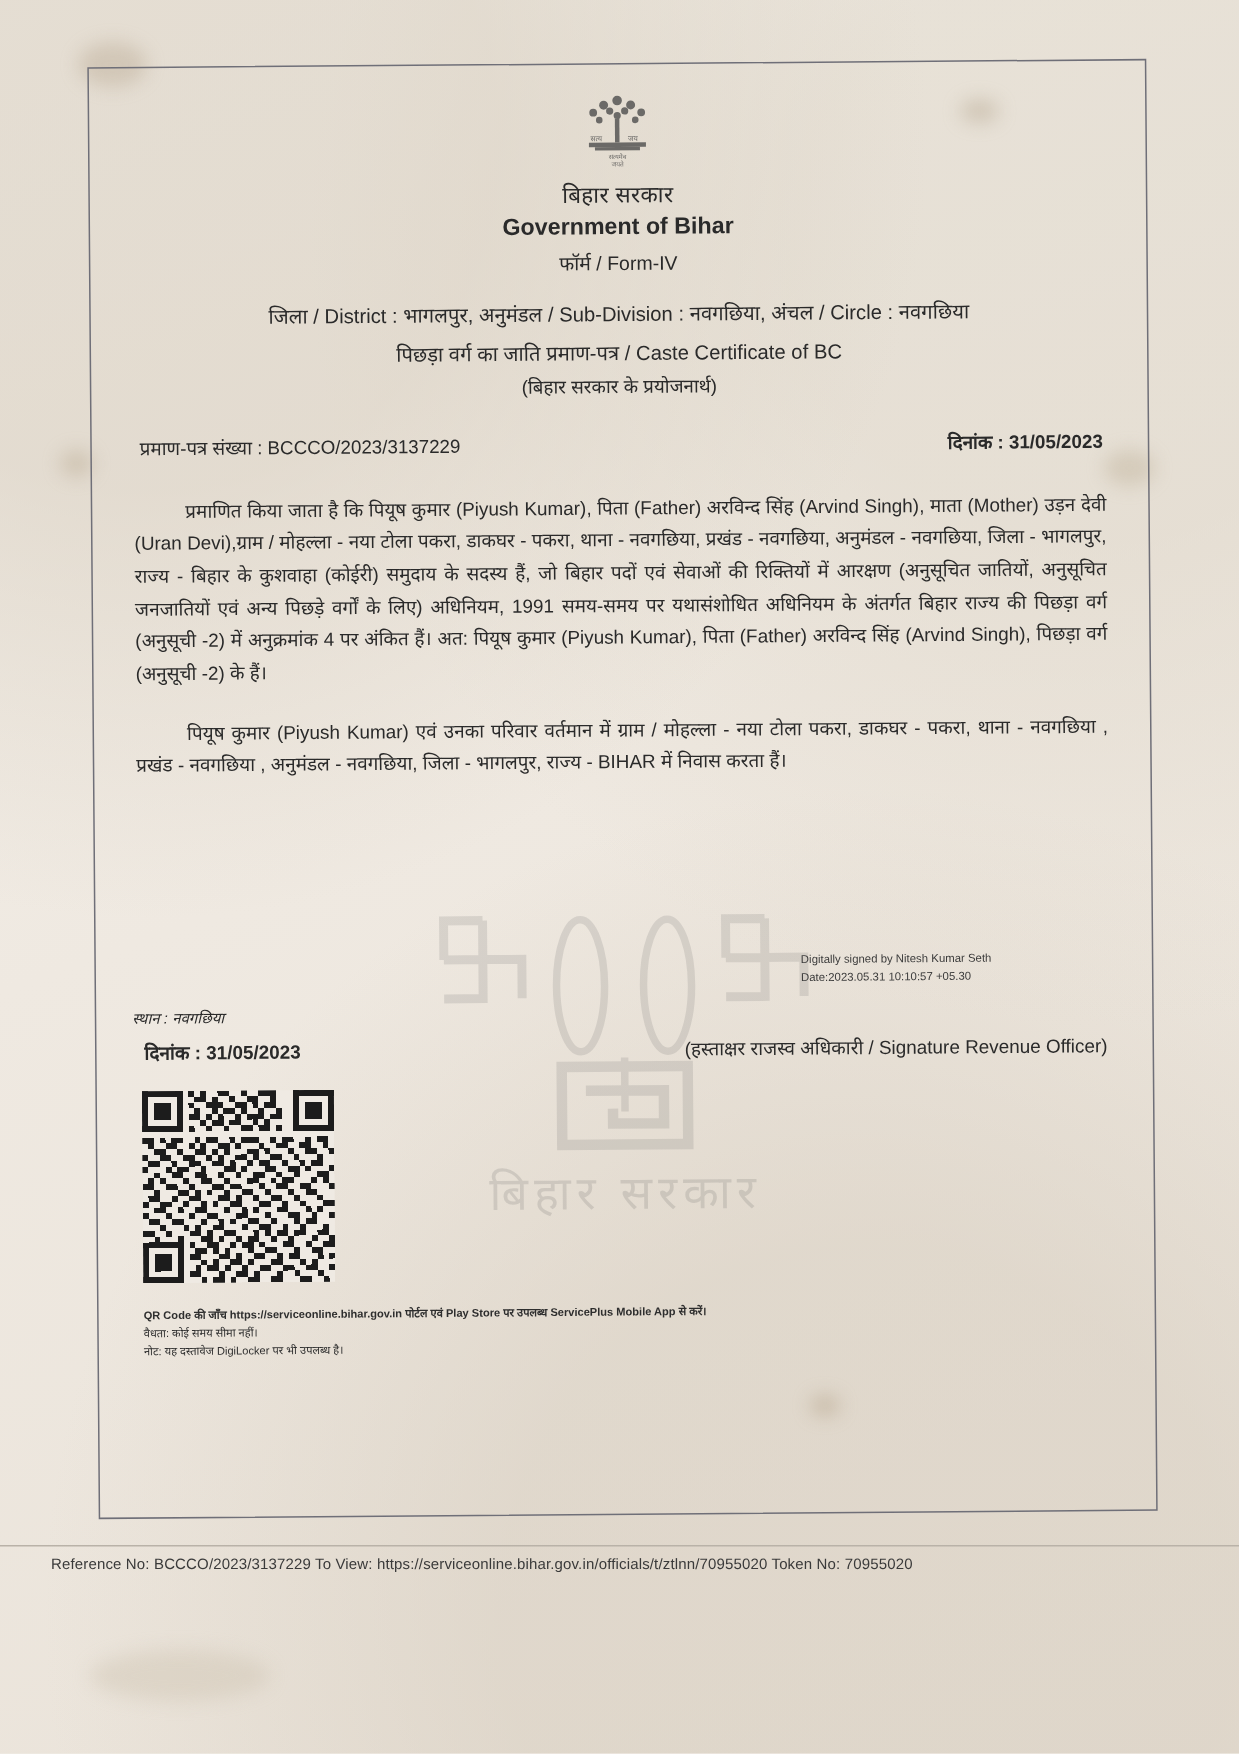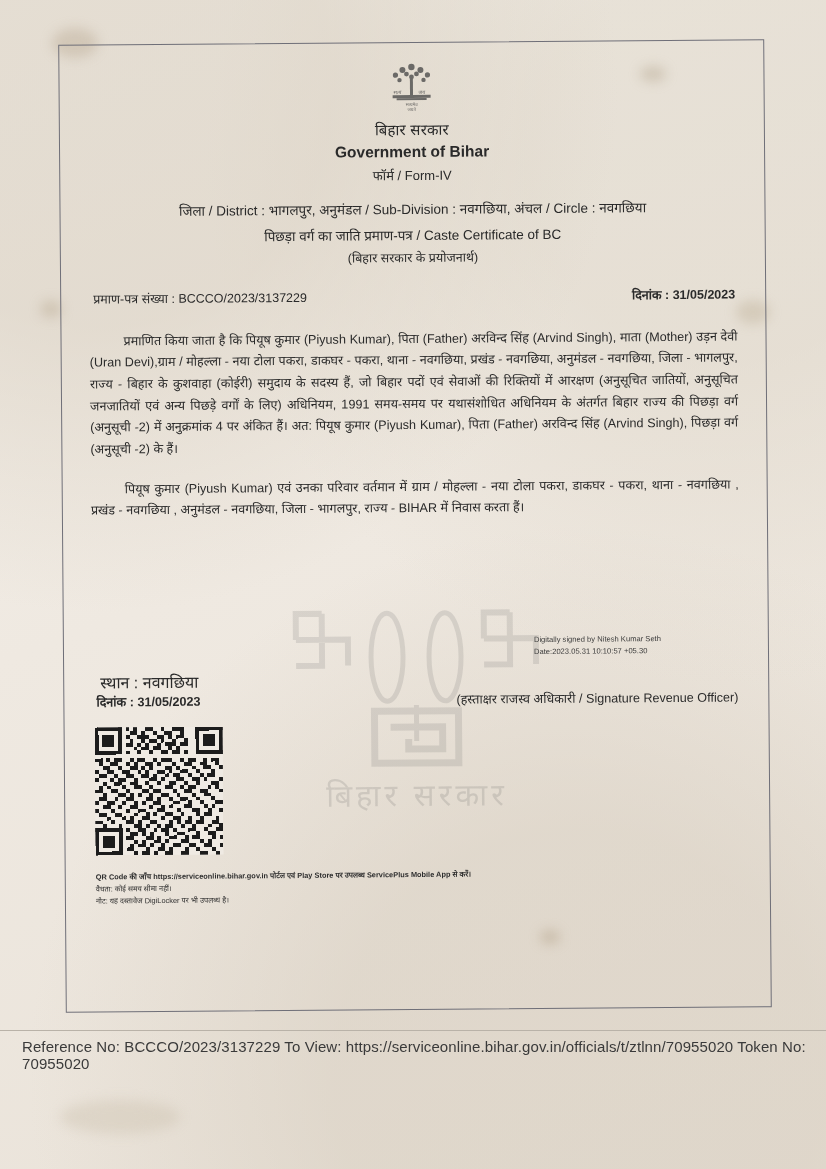--- a/index.html
+++ b/index.html
@@ -59,37 +59,37 @@
     display:flex;flex-direction:column;align-items:center;justify-content:center;
     opacity:.17;pointer-events:none;
   }
   .wm-text{font-size:31px;letter-spacing:4px;color:#5b5b5b;margin-top:-6px;}
 
   .sig-note{
     position:absolute;right:34px;top:578px;width:200px;
     font-size:7.6px;line-height:1.55;color:#3b3b3b;text-align:left;
   }
 
-  .place{position:absolute;left:36px;top:612px;font-size:16px;}
+  .place{position:absolute;left:24px;top:612px;font-size:10px;font-style:italic;}
   .date2{position:absolute;left:32px;top:634px;font-size:12.6px;font-weight:bold;}
   .sig-label{position:absolute;right:30px;top:634px;font-size:12.6px;}
 
   
   .qr-wrap{position:absolute;left:30px;top:668px;width:130px;height:140px;}
   .qr{width:128px;height:128px;display:block;}
   .qr-notes{position:absolute;left:30px;top:812px;width:640px;font-size:7.4px;line-height:1.65;color:#2e2e2e;}
   .qr-notes .l1{font-weight:bold;}
 
   
   .footer{
     position:absolute;left:0;top:1030px;width:826px;
     border-top:1px solid #b9b2a8;
   }
   .footer-text{
-    position:absolute;left:22px;top:1038px;font-size:15px;color:#3a3a3a;
+    position:absolute;left:34px;top:1038px;font-size:10px;color:#3a3a3a;
     letter-spacing:.1px;
   }
 </style>
 </head>
 <body>
 
 <div class="paper"></div>
 
 <div class="smudge" style="left:52px;top:28px;width:46px;height:30px;background:rgba(168,150,124,.30);"></div>
 <div class="smudge" style="left:640px;top:66px;width:26px;height:16px;background:rgba(170,152,126,.35);"></div>

